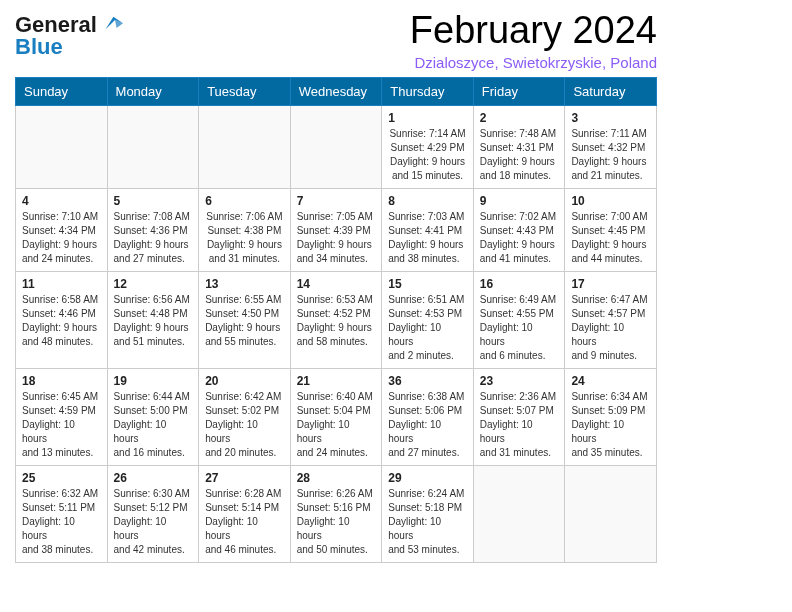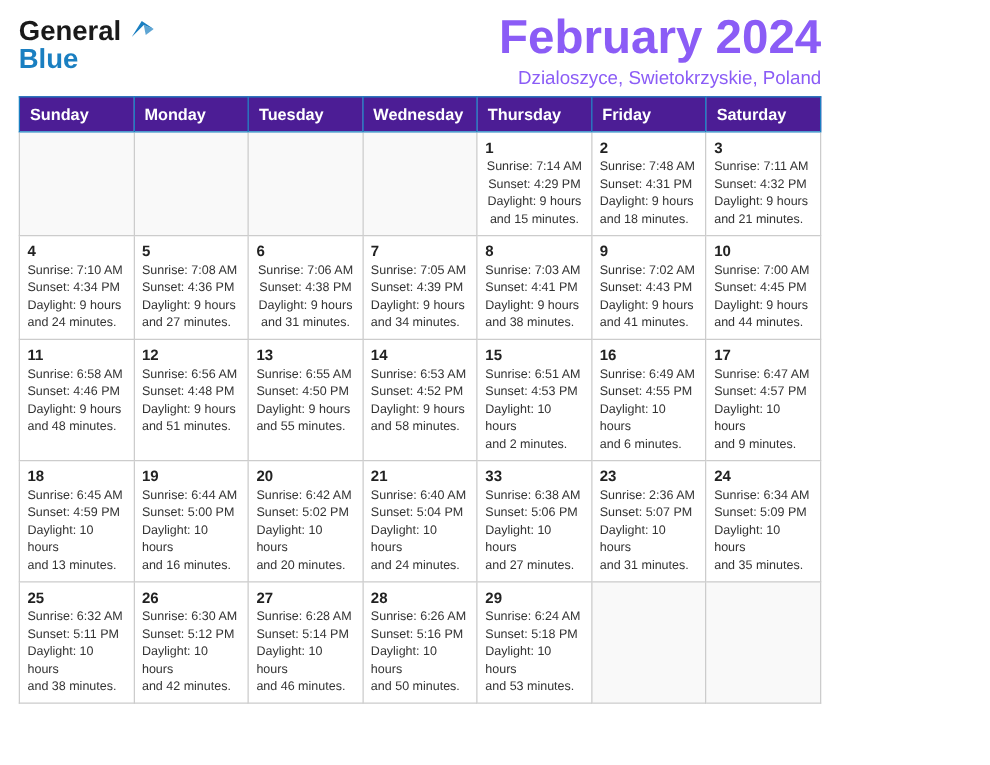--- a/index.html
+++ b/index.html
@@ -30,41 +30,41 @@
       width: 24px;
       height: 24px;
       margin-left: 2px;
       margin-top: -8px;
     }
     .title-section {
       text-align: right;
     }
     .month-title {
       font-size: 38px;
-      font-weight: bold;
-      color: #8b5cf6;
+      font-weight: normal;
+      color: #000000;
       line-height: 1.1;
     }
     .location-title {
       font-size: 15px;
       color: #8b5cf6;
       margin-top: 2px;
     }
     .calendar {
       width: 100%;
       border-collapse: collapse;
       margin-top: 4px;
     }
     .calendar th {
-      background: #4c1d95;
+      background: #0369a1;
       color: #fff;
       text-align: left;
       padding: 6px 8px;
       font-size: 13px;
-      font-weight: bold;
+      font-weight: normal;
       border: 1px solid #1a7fc1;
     }
     .calendar td {
       vertical-align: top;
       border: 1px solid #ccc;
       padding: 5px 6px;
       width: calc(100% / 7);
       min-height: 80px;
       font-size: 10.5px;
       color: #333;
@@ -274,21 +274,21 @@
 and 20 minutes.</div>
           </td>
           <td>
             <span class="day-number">21</span>
             <div class="day-info" style="white-space: pre-line;">Sunrise: 6:40 AM
 Sunset: 5:04 PM
 Daylight: 10 hours
 and 24 minutes.</div>
           </td>
           <td>
-            <span class="day-number">33</span>
+            <span class="day-number">36</span>
             <div class="day-info" style="white-space: pre-line;">Sunrise: 6:38 AM
 Sunset: 5:06 PM
 Daylight: 10 hours
 and 27 minutes.</div>
           </td>
           <td>
             <span class="day-number">23</span>
             <div class="day-info" style="white-space: pre-line;">Sunrise: 2:36 AM
 Sunset: 5:07 PM
 Daylight: 10 hours

